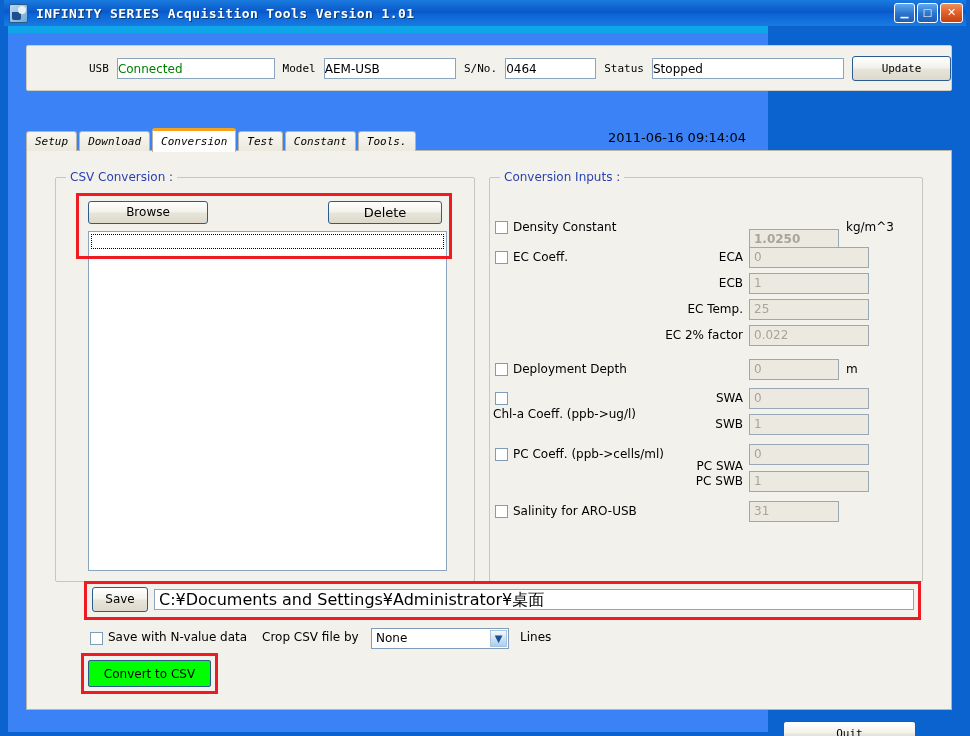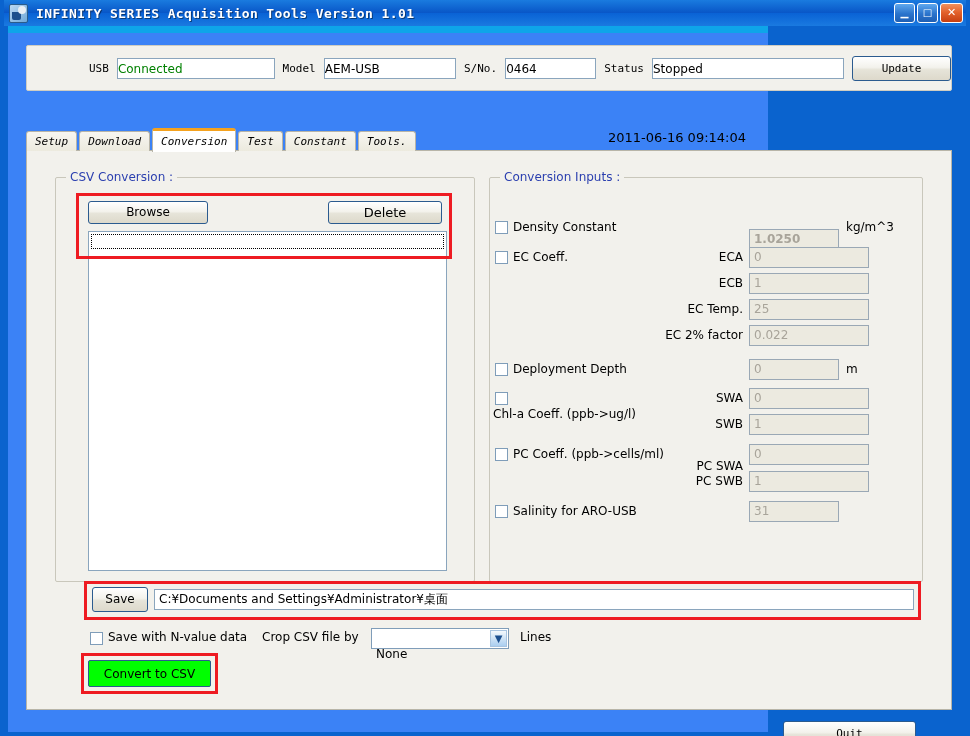--- a/index.html
+++ b/index.html
@@ -342,21 +342,21 @@
     font-family: "DejaVu Sans", sans-serif; font-size: 12px;
   }
   #save-path {
     position: absolute;
     left: 146px; top: 556px;
     width: 760px; height: 21px;
     background: #ffffff;
     border: 1px solid #8aa5bd;
     box-sizing: border-box;
     font-family: "DejaVu Sans", sans-serif;
-    font-size: 12px;
+    font-size: 16px;
     color: #000;
     line-height: 19px;
     padding-left: 4px;
     white-space: nowrap;
     overflow: hidden;
   }
 
   
   #nvalue-check { position: absolute; left: 82px; top: 599px; }
   #nvalue-label { position: absolute; left: 100px; top: 597px;
@@ -371,21 +371,20 @@
     border: 1px solid #7f9db9;
     box-sizing: border-box;
   }
   #crop-select-text {
     position: absolute;
     left: 4px; top: 0;
     line-height: 19px;
     font-family: "DejaVu Sans", sans-serif;
     font-size: 12px;
     color: #000;
-    margin-top: 16px;
   }
   #crop-arrow-btn {
     position: absolute;
     right: 1px; top: 1px;
     width: 17px; height: 17px;
     background: linear-gradient(180deg,#f4f9fd 0%, #cfe3f5 50%, #aacef0 100%);
     border: 1px solid #a8c4e0;
     box-sizing: border-box;
   }
   #crop-arrow-btn .chev {

